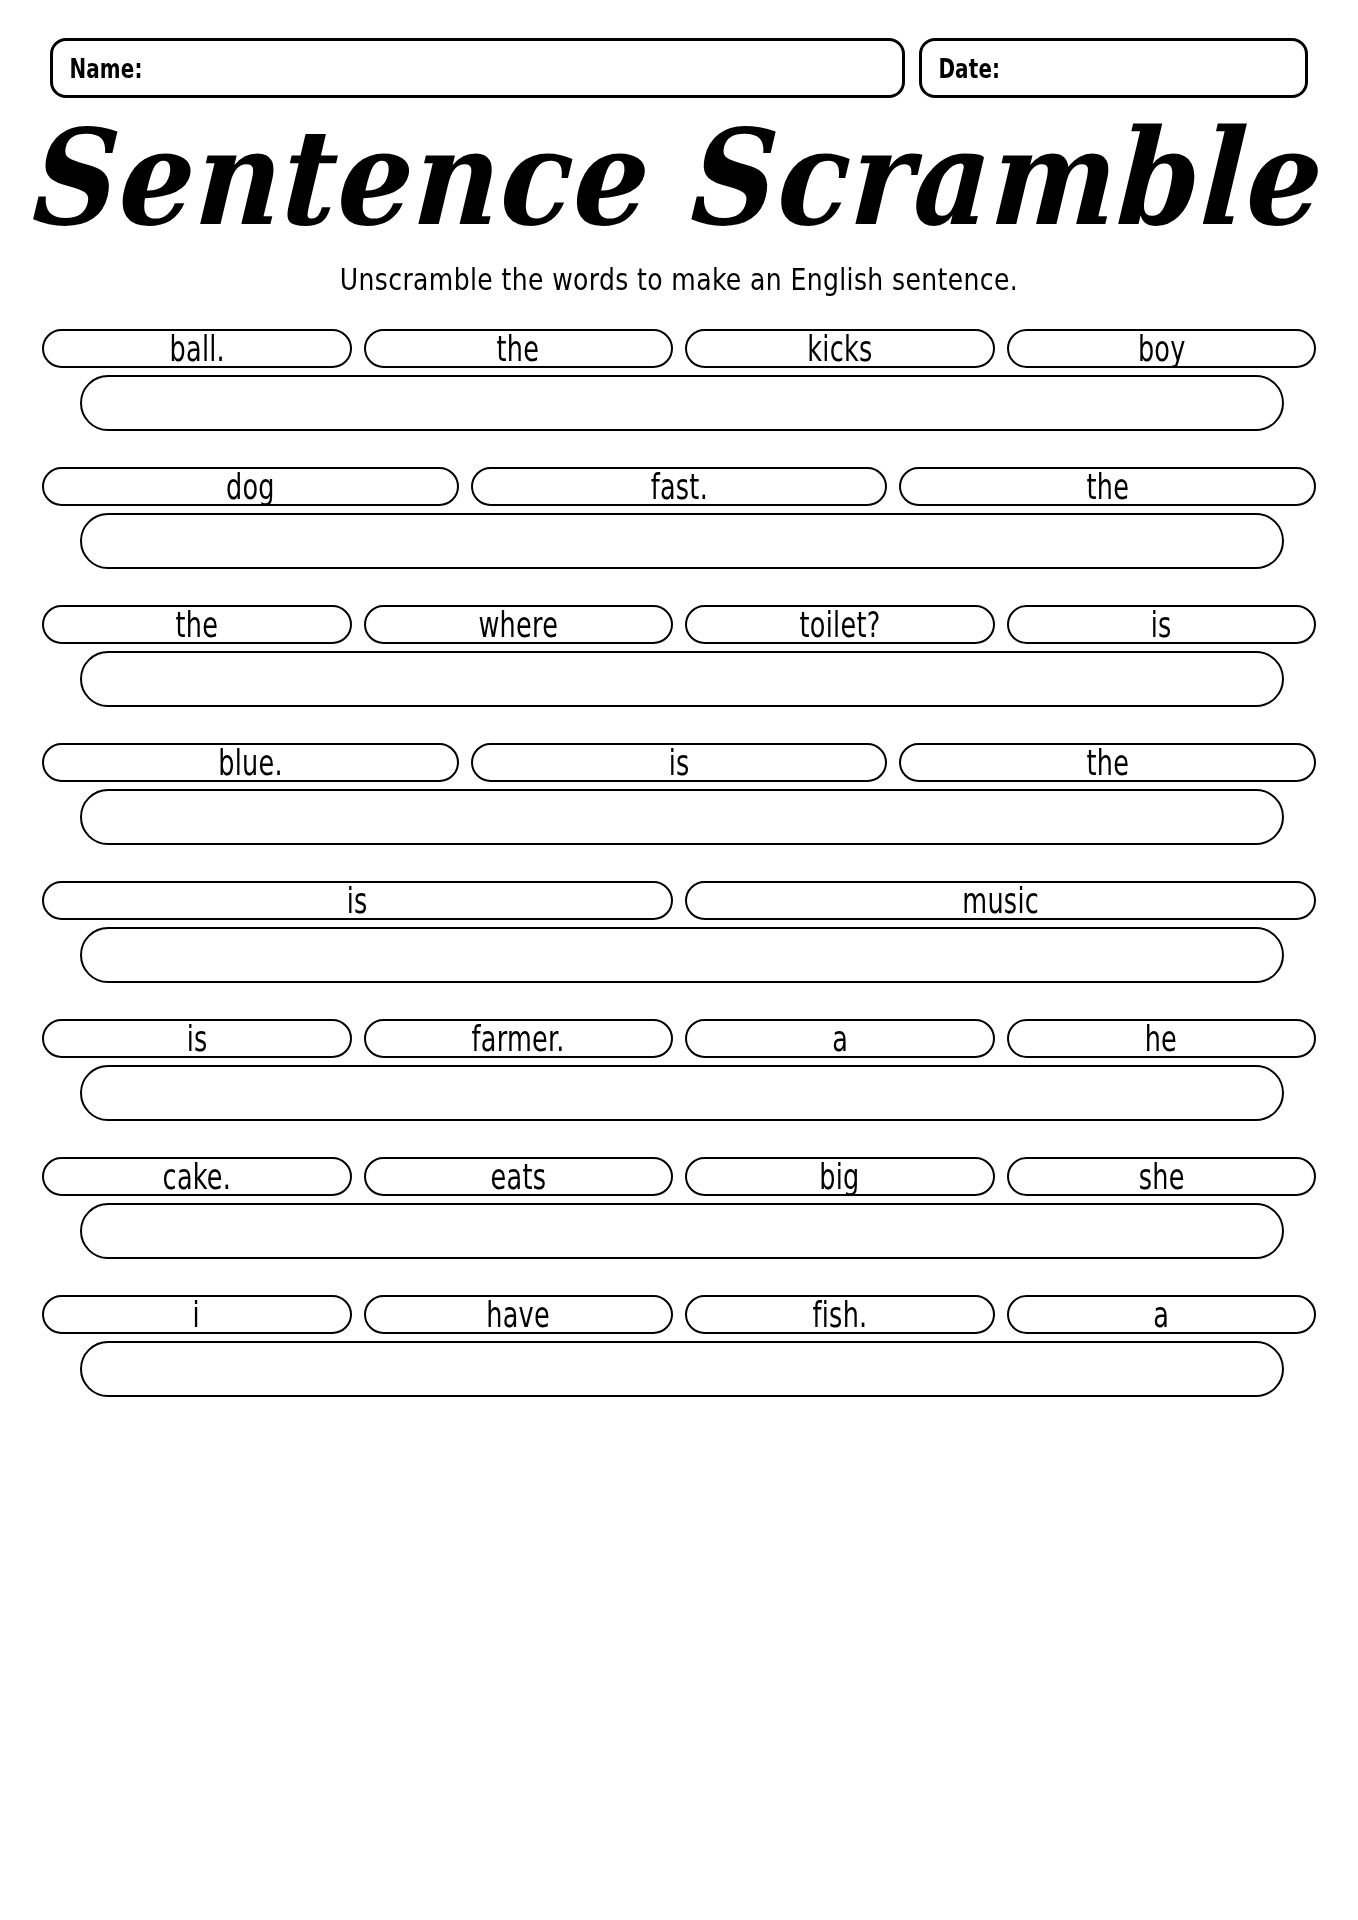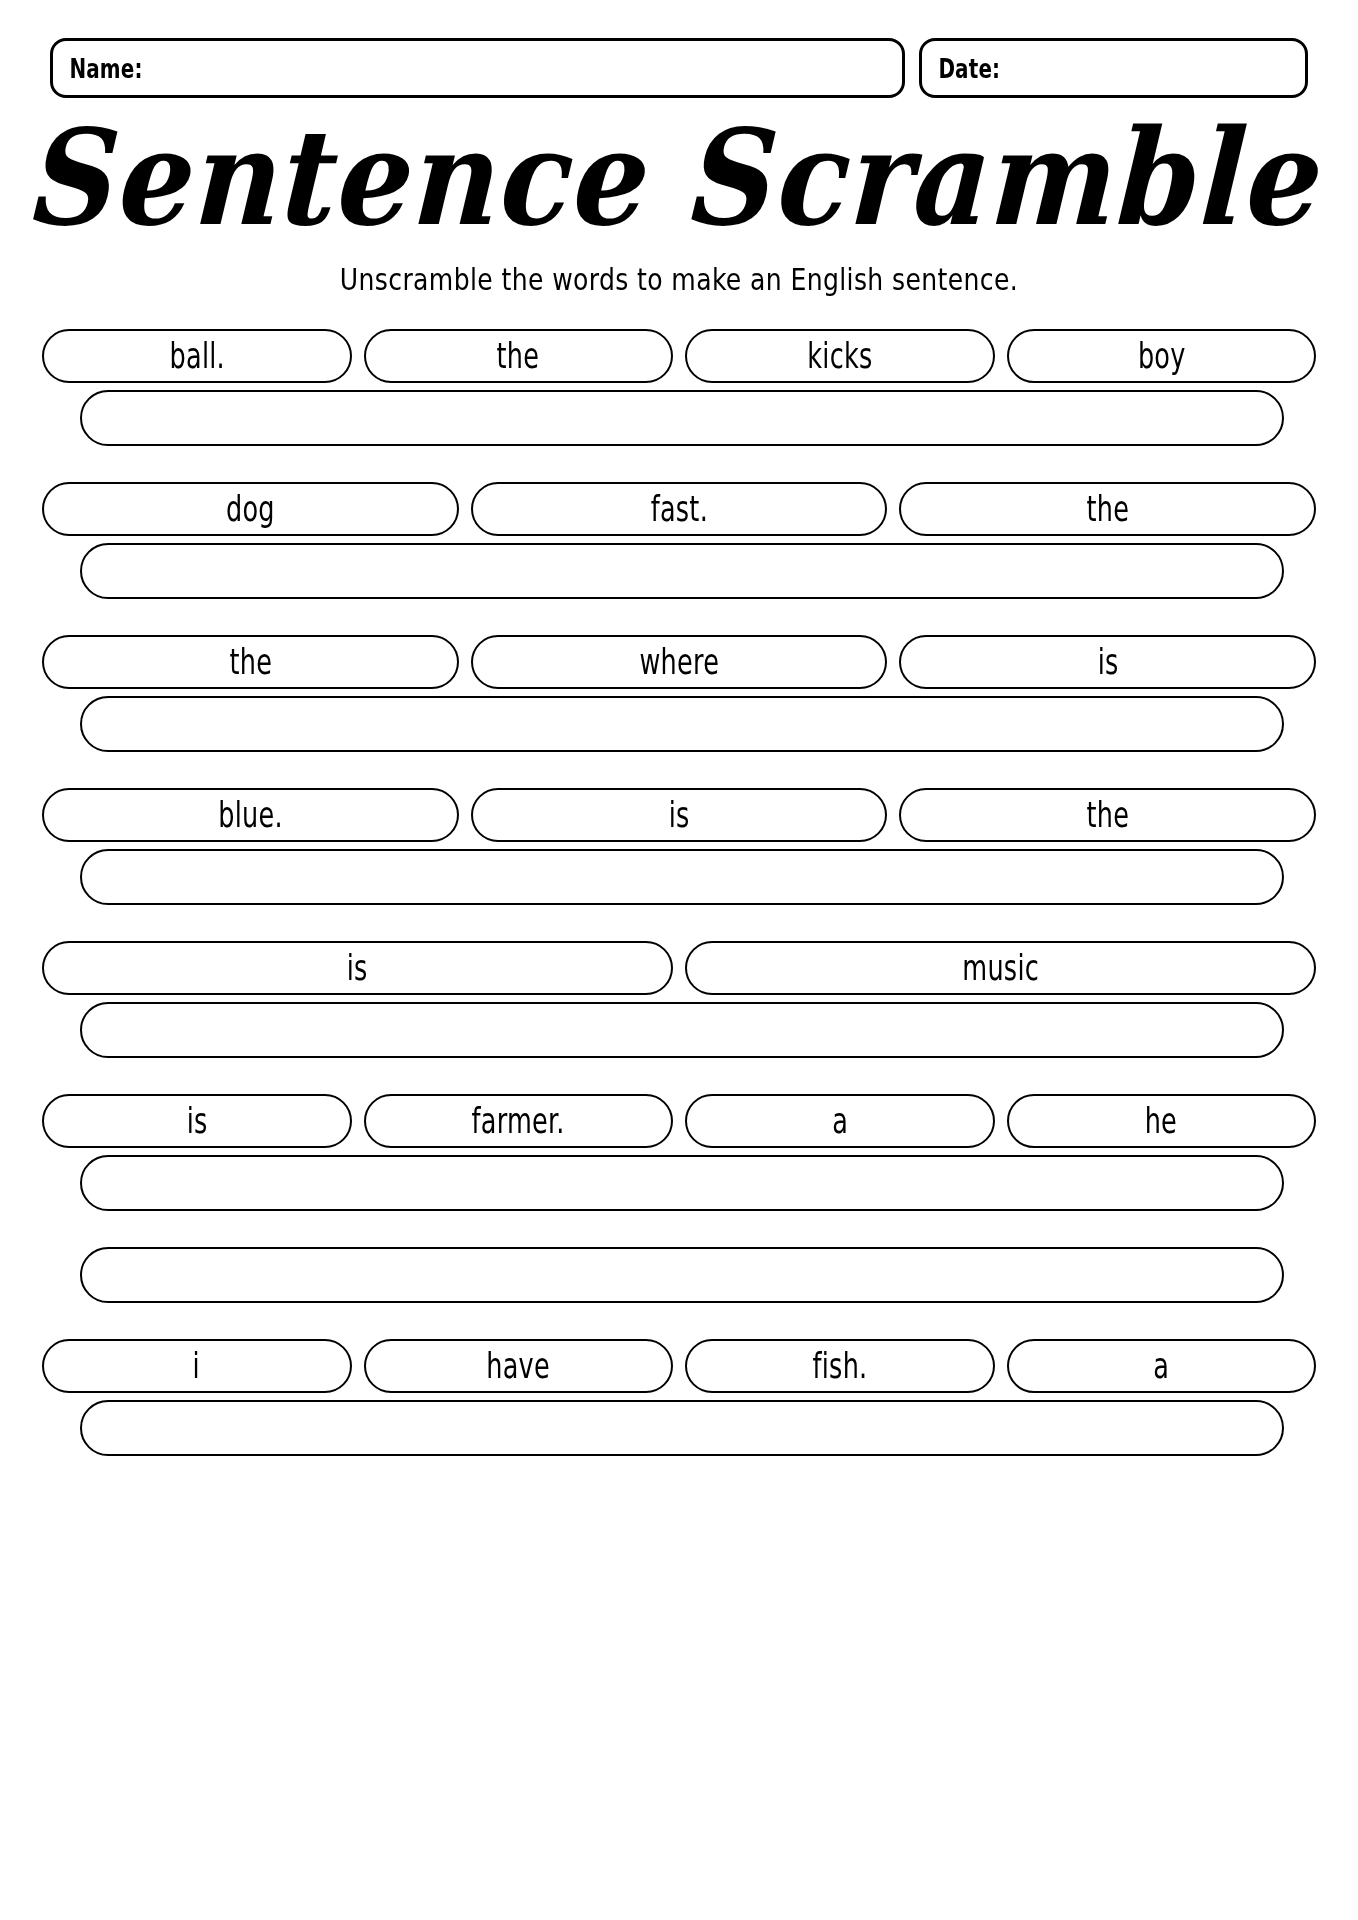--- a/index.html
+++ b/index.html
@@ -97,21 +97,21 @@
     margin-bottom: 36px;
   }
   .qblock:last-child { margin-bottom: 0; }
 
   .word-row {
     display: flex;
     gap: 12px;
   }
   .word-pill {
     flex: 1 1 0;
-    height: 54px;
+    height: 39px;
     border: 2.6px solid #000;
     border-radius: 27px;
     background: #fff;
     display: flex;
     align-items: center;
     justify-content: center;
     box-sizing: border-box;
   }
   .word-text {
     font-family: "DejaVu Sans Condensed", "Liberation Sans Narrow", "Liberation Sans", sans-serif;
@@ -196,20 +196,23 @@
       </div>
       <div class="qblock">
         <div class="word-row">
           <div class="word-pill">
             <span class="word-text">the</span>
           </div>
           <div class="word-pill">
             <span class="word-text">where</span>
           </div>
           <div class="word-pill">
+            <span class="word-text">toilet?</span>
+          </div>
+          <div class="word-pill">
             <span class="word-text">is</span>
           </div>
         </div>
         <div class="answer-row">
           <div class="answer-pill"></div>
         </div>
       </div>
       <div class="qblock">
         <div class="word-row">
           <div class="word-pill">
@@ -252,20 +255,34 @@
           </div>
           <div class="word-pill">
             <span class="word-text">he</span>
           </div>
         </div>
         <div class="answer-row">
           <div class="answer-pill"></div>
         </div>
       </div>
       <div class="qblock">
+        <div class="word-row">
+          <div class="word-pill">
+            <span class="word-text">cake.</span>
+          </div>
+          <div class="word-pill">
+            <span class="word-text">eats</span>
+          </div>
+          <div class="word-pill">
+            <span class="word-text">big</span>
+          </div>
+          <div class="word-pill">
+            <span class="word-text">she</span>
+          </div>
+        </div>
         <div class="answer-row">
           <div class="answer-pill"></div>
         </div>
       </div>
       <div class="qblock">
         <div class="word-row">
           <div class="word-pill">
             <span class="word-text">i</span>
           </div>
           <div class="word-pill">

